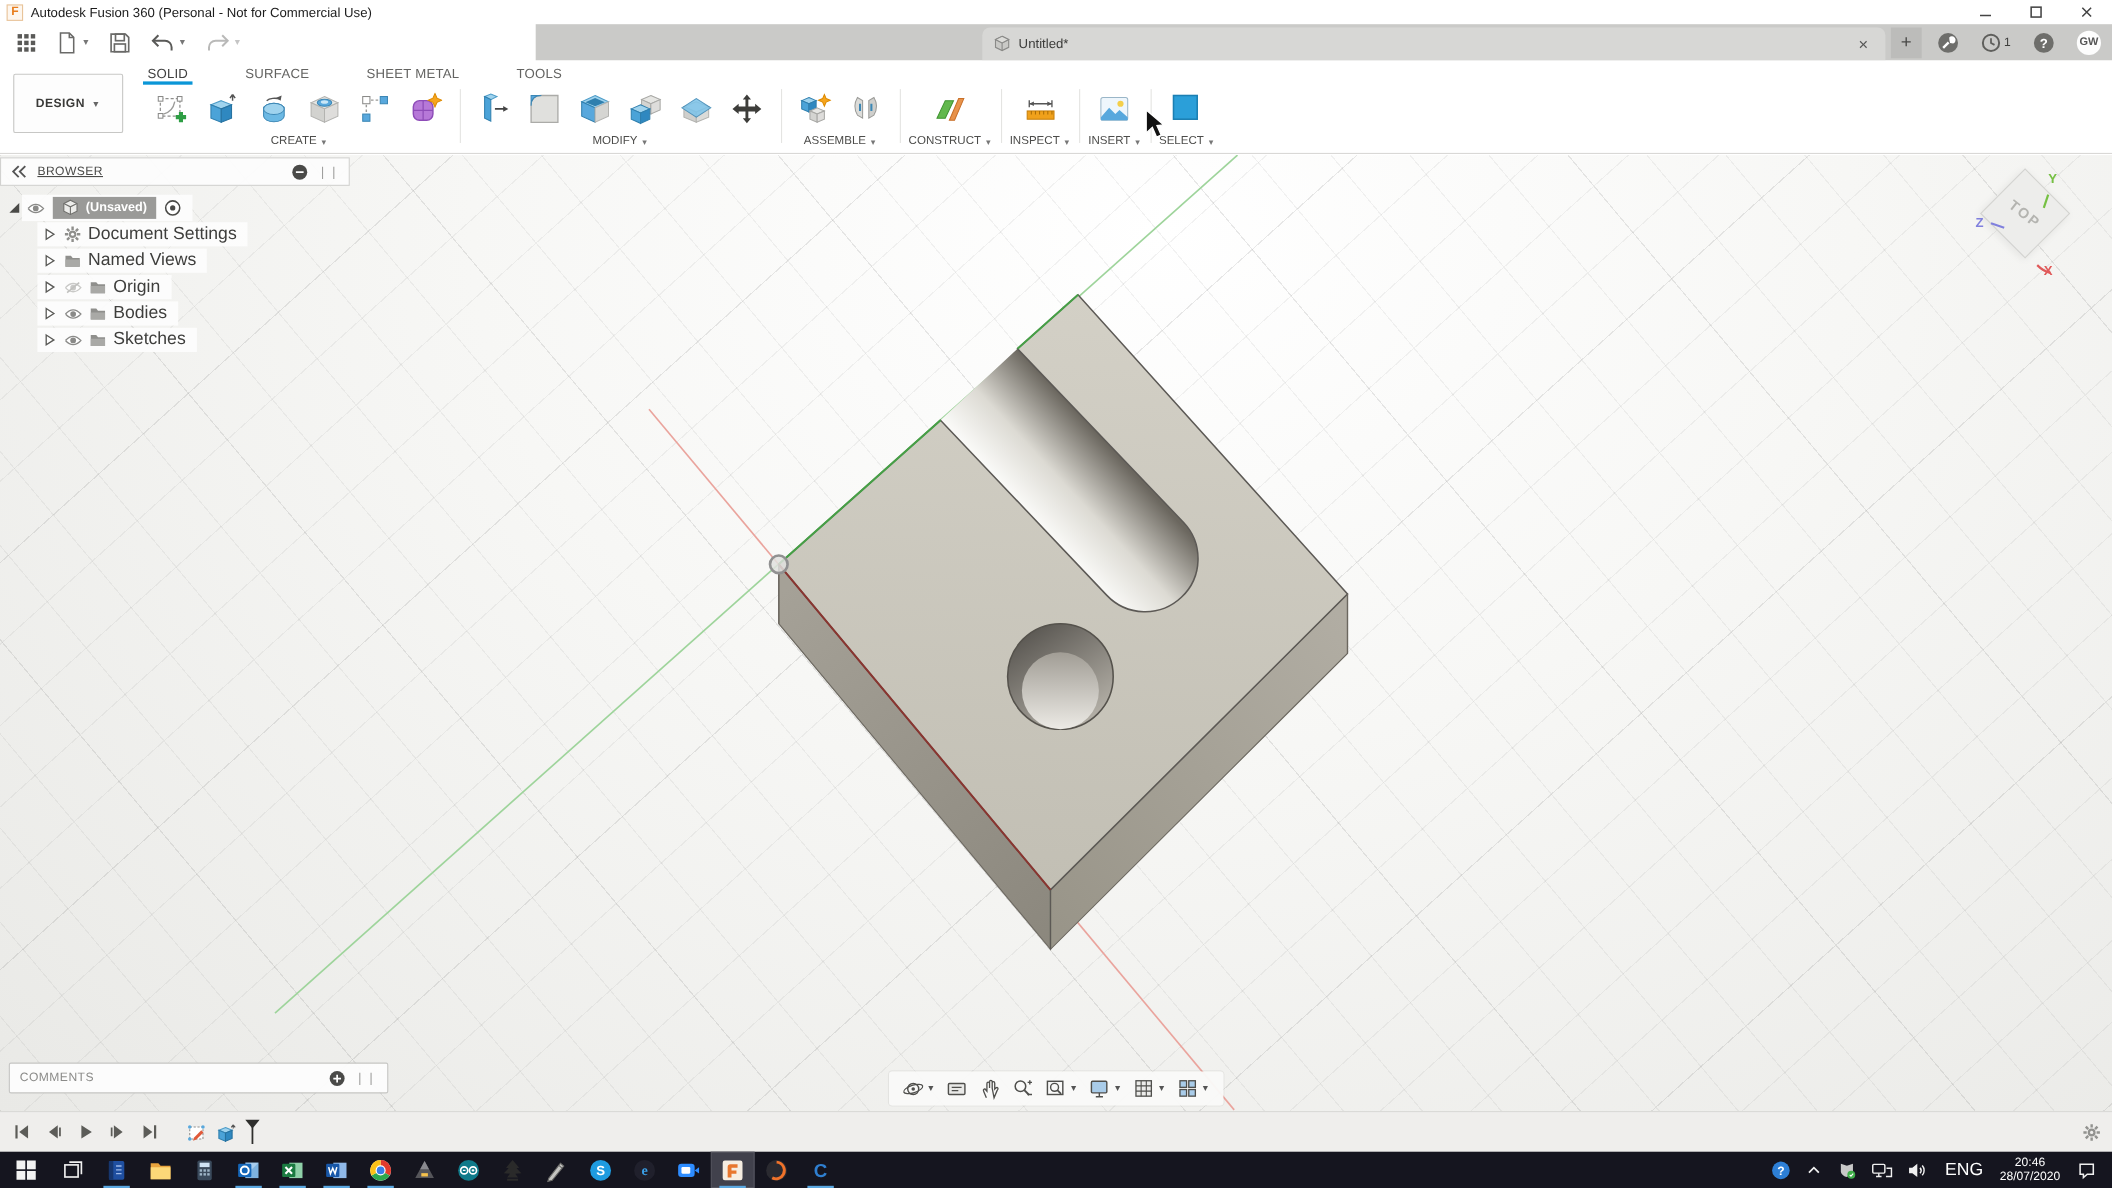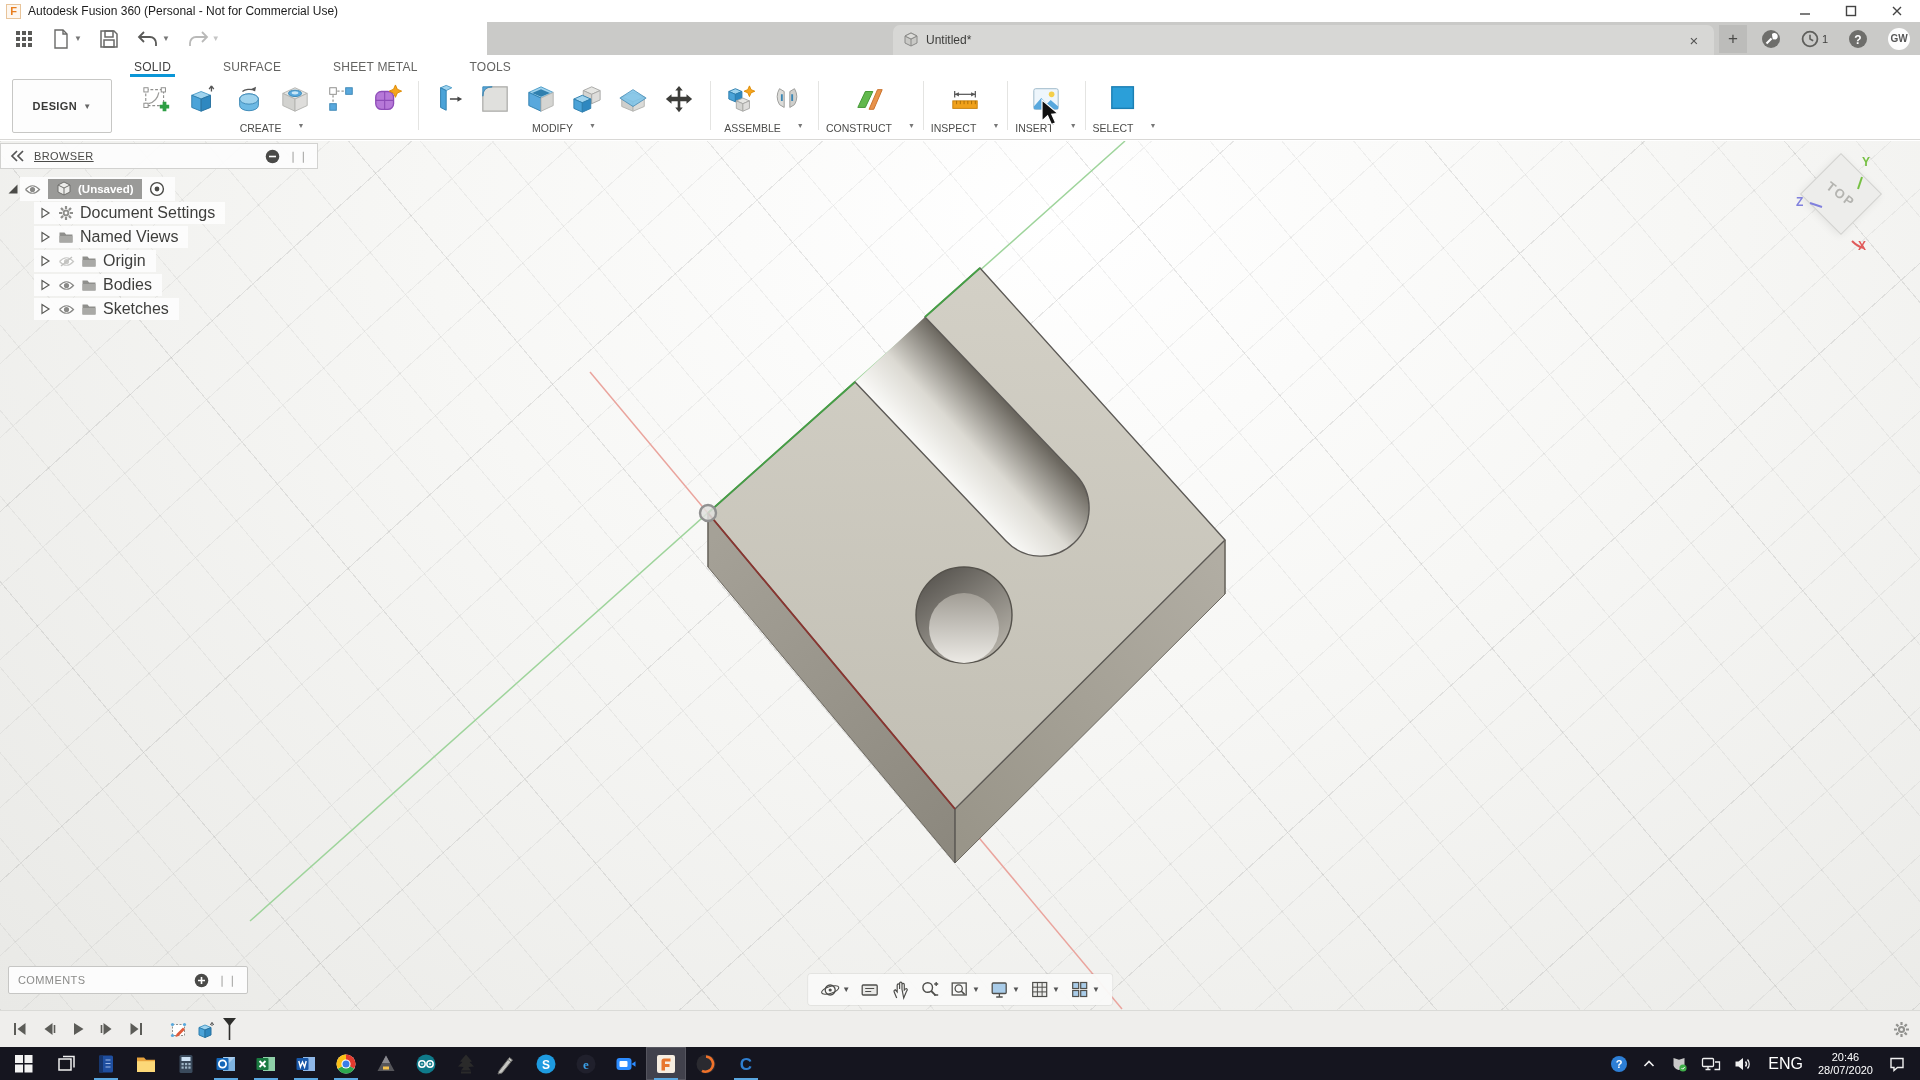--- a/index.html
+++ b/index.html
@@ -32,32 +32,32 @@
             color:#4a4a48; font-size:17px; display:flex; align-items:center; justify-content:center; }
   .strip-actions { position:absolute; right:10px; bottom:0; height:33px; display:flex; align-items:center; gap:20px; }
   .jobs { display:flex; align-items:center; gap:3px; font-size:11px; color:#3f3f3d; }
   .avatar { width:22px; height:22px; border-radius:50%; background:#fdfdfd; color:#555; font-size:10px;
             font-weight:bold; display:flex; align-items:center; justify-content:center; }
 
   
   .ribbon { height:85px; background:#fff; position:relative; border-bottom:1px solid #d9d8d6; }
   .design-btn { position:absolute; left:12px; top:12px; width:100px; height:54px; background:#fdfdfd;
                 border:1px solid #c7c7c5; border-radius:2px; display:flex; align-items:center; justify-content:center;
-                gap:6px; font-size:11px; font-weight:bold; color:#3a3a38; letter-spacing:.4px;margin-top:12px; }
+                gap:6px; font-size:11px; font-weight:bold; color:#3a3a38; letter-spacing:.4px; }
   .design-btn .caret { font-size:8px; color:#666; }
   .rtabs { position:absolute; left:130px; top:0; height:22px; display:flex; gap:44px; align-items:flex-end; }
   .rtab { font-size:12px; color:#636361; padding:0 4px 3px; letter-spacing:.2px; }
   .rtab.active { color:#404040; border-bottom:3px solid #0a96d7; padding-bottom:0; }
   .rgroups { position:absolute; left:126px; top:22px; bottom:1px; display:flex; }
   .rgroup { display:flex; flex-direction:column; align-items:center; padding:0 8px; position:relative; }
   .rgroup + .rgroup::before { content:""; position:absolute; left:0; top:4px; bottom:8px; width:1px; background:#e4e4e2; }
   .tools { display:flex; }
   .tool { width:46px; height:44px; display:flex; align-items:center; justify-content:center; border-radius:2px; }
   .tool svg { width:30px; height:30px; }
-  .rlabel { margin-top:1px; font-size:10.5px; color:#4c4c4a; display:flex; align-items:flex-start; gap:16px; }
+  .rlabel { margin-top:1px; font-size:10.5px; color:#4c4c4a; display:flex; align-items:flex-end; gap:3px; }
   .rlabel .caret { font-size:7px; color:#777; }
 
   
   .viewport { position:absolute; top:141px; left:0; width:1920px; height:869px;
               background:radial-gradient(ellipse at 55% 8%, #ffffff 0%, #f7f7f5 42%, #e9e9e6 100%); }
   .gridlayer { position:absolute; inset:0;
       background:
         repeating-linear-gradient(138deg, rgba(110,110,110,0.085) 0 1px, transparent 1px 55px),
         repeating-linear-gradient(50deg,  rgba(110,110,110,0.085) 0 1px, transparent 1px 55px),
         repeating-linear-gradient(138deg, rgba(95,95,95,0.07) 0 1px, transparent 1px 275px),
@@ -73,21 +73,21 @@
   .grip { color:#9a9a98; font-size:11px; letter-spacing:1px; }
   .btree { margin:8px 0 0 6px; }
   .brow { display:flex; align-items:center; height:24px; }
   .brow-body { display:flex; align-items:center; gap:6px; background:rgba(253,253,253,.92); padding:2px 10px 2px 4px; }
   .brow.child .brow-body { margin-left:28px; }
   .root-chip { display:flex; align-items:center; gap:6px; background:#9a9a98; color:#fff; font-weight:bold;
                font-size:11.5px; padding:2px 8px; }
   .blabel { font-size:16px; color:#3e3e3c; }
 
   
-  .cpanel { position:absolute; left:8px; top:825px; width:240px; height:28px; background:rgba(253,253,253,.95);
+  .cpanel { position:absolute; left:8px; top:825px; width:345px; height:28px; background:rgba(253,253,253,.95);
             border:1px solid #c6c6c4; border-radius:2px; display:flex; align-items:center; gap:9px; padding:0 9px; }
   .cpanel .ctitle { font-size:11px; color:#8b8b89; letter-spacing:.4px; }
 
   
   .navbar { position:absolute; left:50%; transform:translateX(-50%); top:833px; height:31px;
             background:rgba(249,249,248,.96); border-radius:3px; box-shadow:0 0 0 1px rgba(0,0,0,.05);
             display:flex; align-items:center; padding:0 7px; }
   .nbtn { height:28px; padding:0 5px; display:flex; align-items:center; gap:2px; border-radius:2px; }
   .nbtn .caret { font-size:8px; color:#555; }
 

